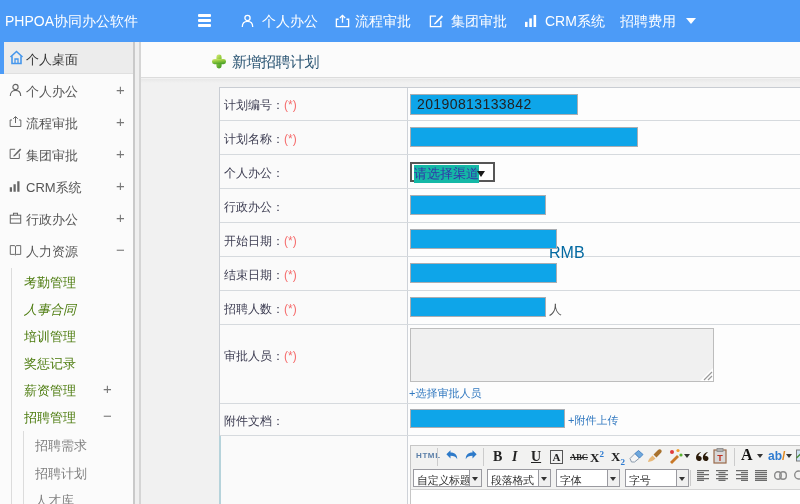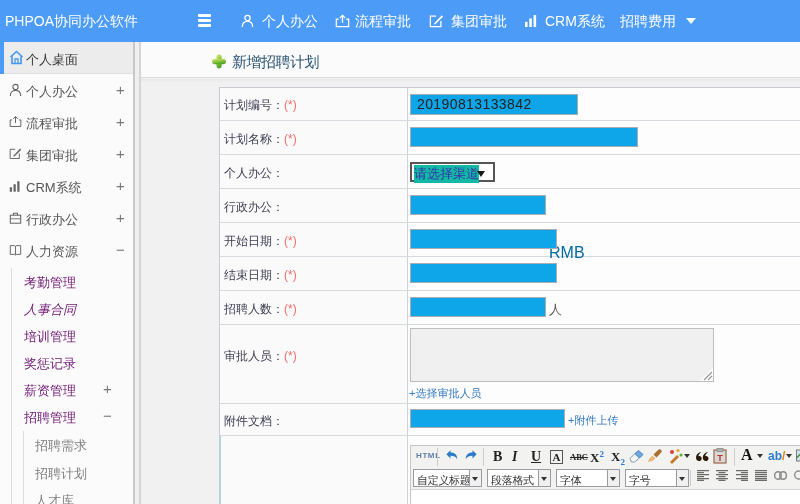--- a/index.html
+++ b/index.html
@@ -6,21 +6,21 @@
   html,body { width:800px; height:504px; overflow:hidden; font-family:"Liberation Sans",sans-serif; }
   .abs { position:absolute; }
   #stage { position:relative; width:800px; height:504px; background:#f1f1f1; overflow:hidden; }
   
   #nav { left:0; top:0; width:800px; height:42px; background:#4c9bf7; }
   .navtxt { position:absolute; color:#fff; font-size:14px; top:0; line-height:42px; white-space:nowrap; }
   
   #side { left:0; top:42px; width:133px; height:462px; background:#fbfbfb; }
   .sico { position:absolute; left:9px; }
   .plus { position:absolute; font-size:15px; color:#777; font-weight:400; }
-  .sub { position:absolute; font-size:13px; color:#701a75; white-space:nowrap; }
+  .sub { position:absolute; font-size:13px; color:#4d7c0f; white-space:nowrap; }
   
   .lbl { position:absolute; left:224px; font-size:12px; color:#3d3d52; white-space:nowrap; }
   .req { color:#f56c6c; }
   .inp { position:absolute; background:#0ea5e9; border:1px solid #aaadb2; }
   .lnk { position:absolute; font-size:11px; color:#3279c0; white-space:nowrap; }
   .hline { position:absolute; height:1px; background:#d6dade; }
   
   .combo { position:absolute; top:469px; height:18px; background:#fff; border:1px solid #9a9aa0; font-size:11px; color:#333; }
   .combo .ct { position:absolute; left:3px; top:3px; white-space:nowrap; letter-spacing:-0.3px;text-align:right; }
   .combo .cb { position:absolute; right:0; top:0; width:12px; height:16px; border-left:1px solid #9a9aa0; background:#f0f0f0; }

